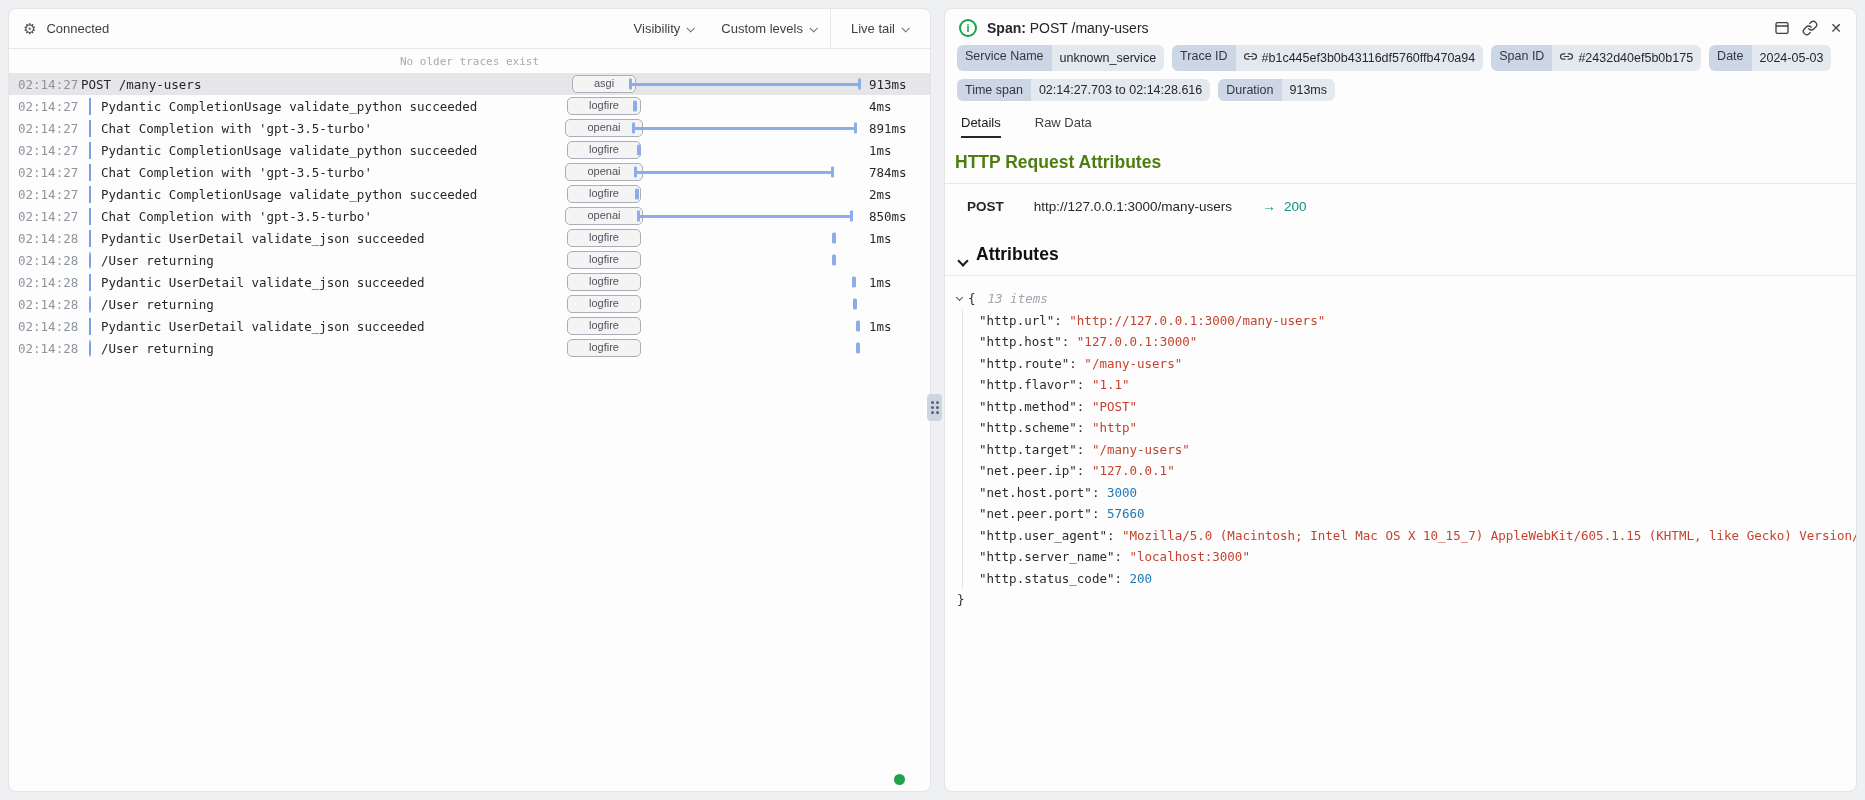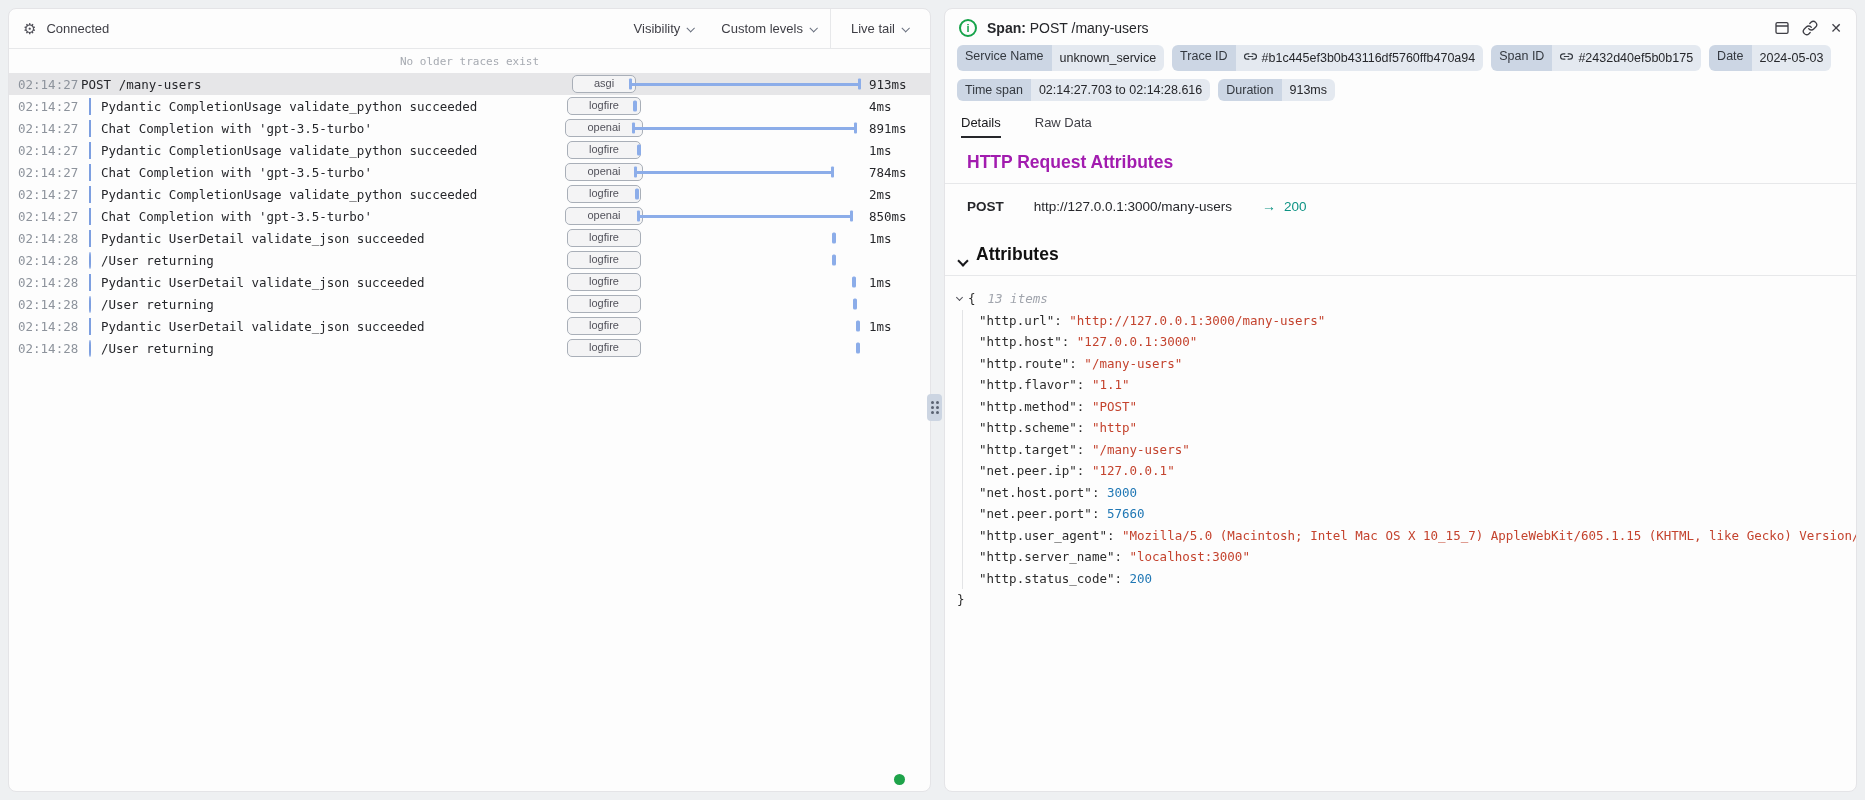--- a/index.html
+++ b/index.html
@@ -73,21 +73,21 @@
   .badge-row{display:flex;gap:8px;padding:0 12px;margin-bottom:8px;flex-wrap:nowrap}
   .badge{display:inline-flex;border-radius:6px;overflow:hidden;font-size:12.5px;line-height:1;white-space:nowrap;cursor:default}
   .b-label{background:var(--badgelabel);padding:5px 8px;color:#33383f}
   .b-value{background:var(--badgeval);padding:5px 8px;color:#26272b;display:inline-flex;align-items:center;gap:5px}
   .b-value svg{flex:none}
 
   .tabs{display:flex;gap:34px;padding:6px 16px 0 16px;font-size:13px}
   .tab{padding-bottom:6px;color:#3f3f46;cursor:pointer}
   .tab.active{border-bottom:2px solid #26272b;color:#18181b}
 
-  .sec-title{font-size:17.5px;font-weight:bold;color:#a21caf;padding:14px 16px 10px 22px}
+  .sec-title{font-size:17.5px;font-weight:bold;color:#4d7c0f;padding:14px 16px 10px 10px}
   .rule{border-bottom:1px solid var(--line)}
   .req-row{display:flex;align-items:center;gap:30px;padding:14px 16px 6px 22px;font-size:13.5px}
   .req-method{font-weight:bold}
   .req-status{color:var(--teal);display:flex;align-items:center;gap:8px}
   .req-arrow{color:var(--teal);font-size:14px}
 
   .attr-head{display:flex;align-items:flex-end;gap:9px;padding:24px 16px 10px 14px;font-size:17.5px;font-weight:bold;color:#111;cursor:pointer}
   .attr-chev{width:8px;height:8px;border-right:2px solid #18181b;border-bottom:2px solid #18181b;transform:rotate(45deg);margin-top:-4px}
 
   .json{font-family:var(--mono);font-size:12.5px;padding:12px 14px 0 12px;line-height:21.5px;color:#2b2b2b}

